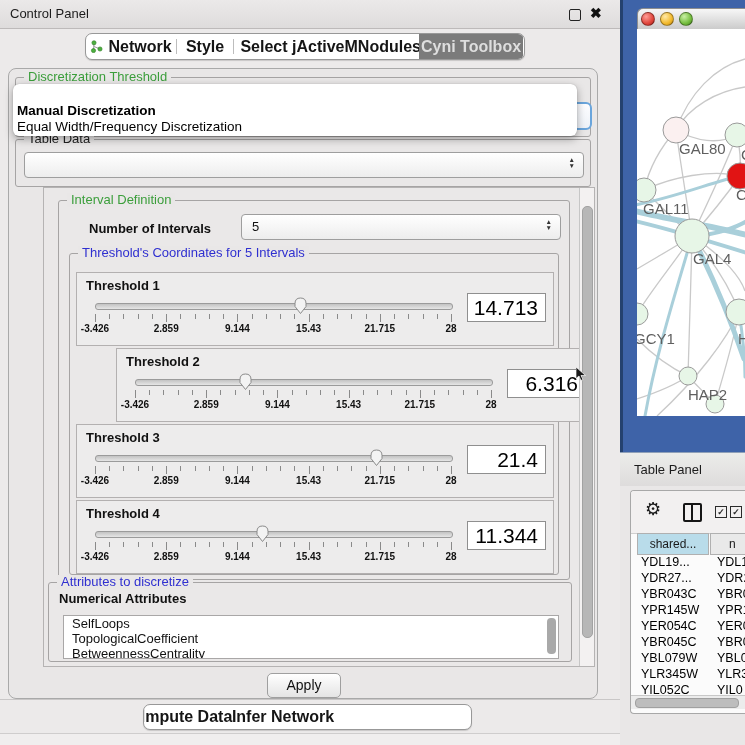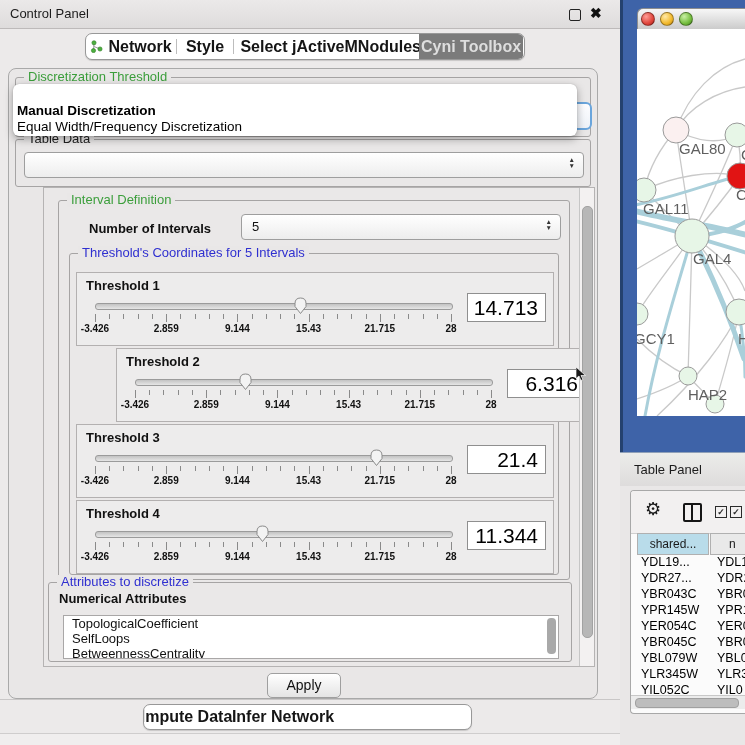--- a/index.html
+++ b/index.html
@@ -322,22 +322,22 @@
                 <div class="th-value">11.344</div>
               </div>
             </div>
         </div>
       </div>
 
       <div class="groupbox" style="left:4px;top:394px;width:522px;height:78px;">
         <span class="grouplabel lbl-blue">Attributes to discretize</span>
         <div class="abs" style="left:10px;top:8px;font-size:13px;font-weight:bold;color:#111;">Numerical Attributes</div>
         <div id="attr-list">
-          <div class="attr-item">TopologicalCoefficient</div>
-            <div class="attr-item">SelfLoops</div>
+          <div class="attr-item">SelfLoops</div>
+            <div class="attr-item">TopologicalCoefficient</div>
             <div class="attr-item">BetweennessCentrality</div>
             <div id="attr-scroll"></div>
         </div>
       </div>
 
       <div id="vscroll">
           <div class="thumb"></div>
         </div>
     </div>
   </div>

